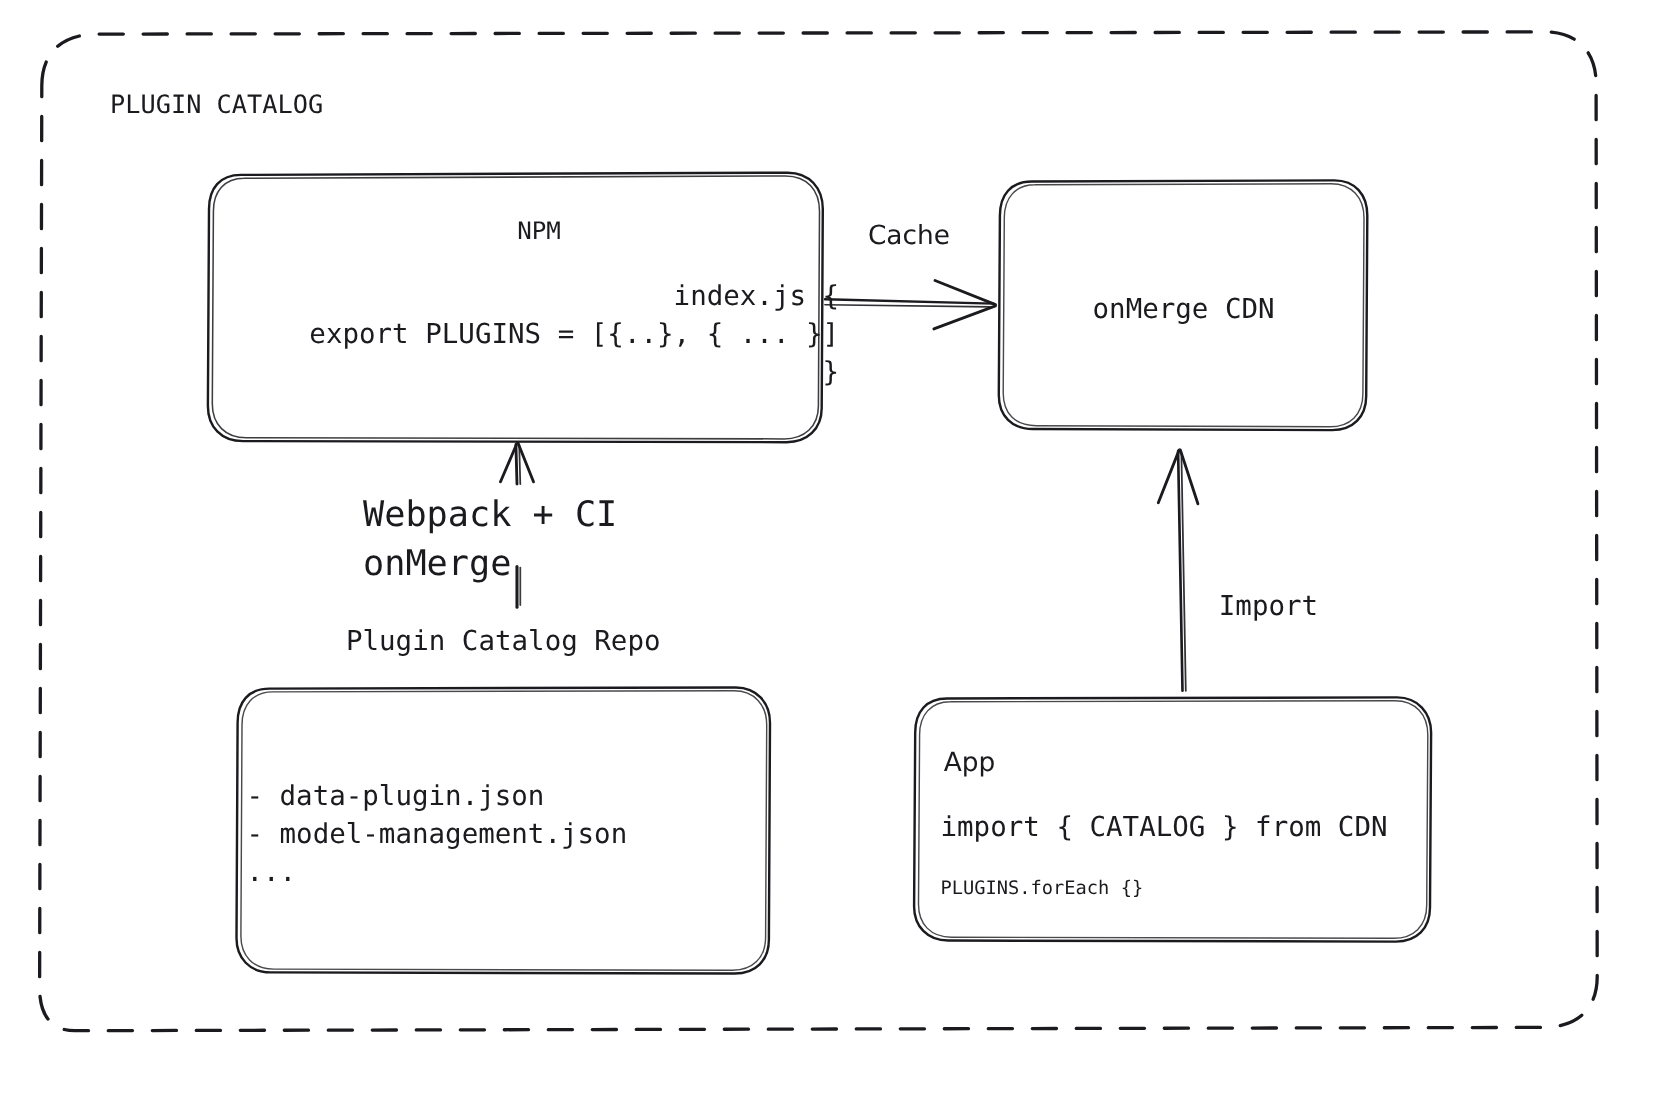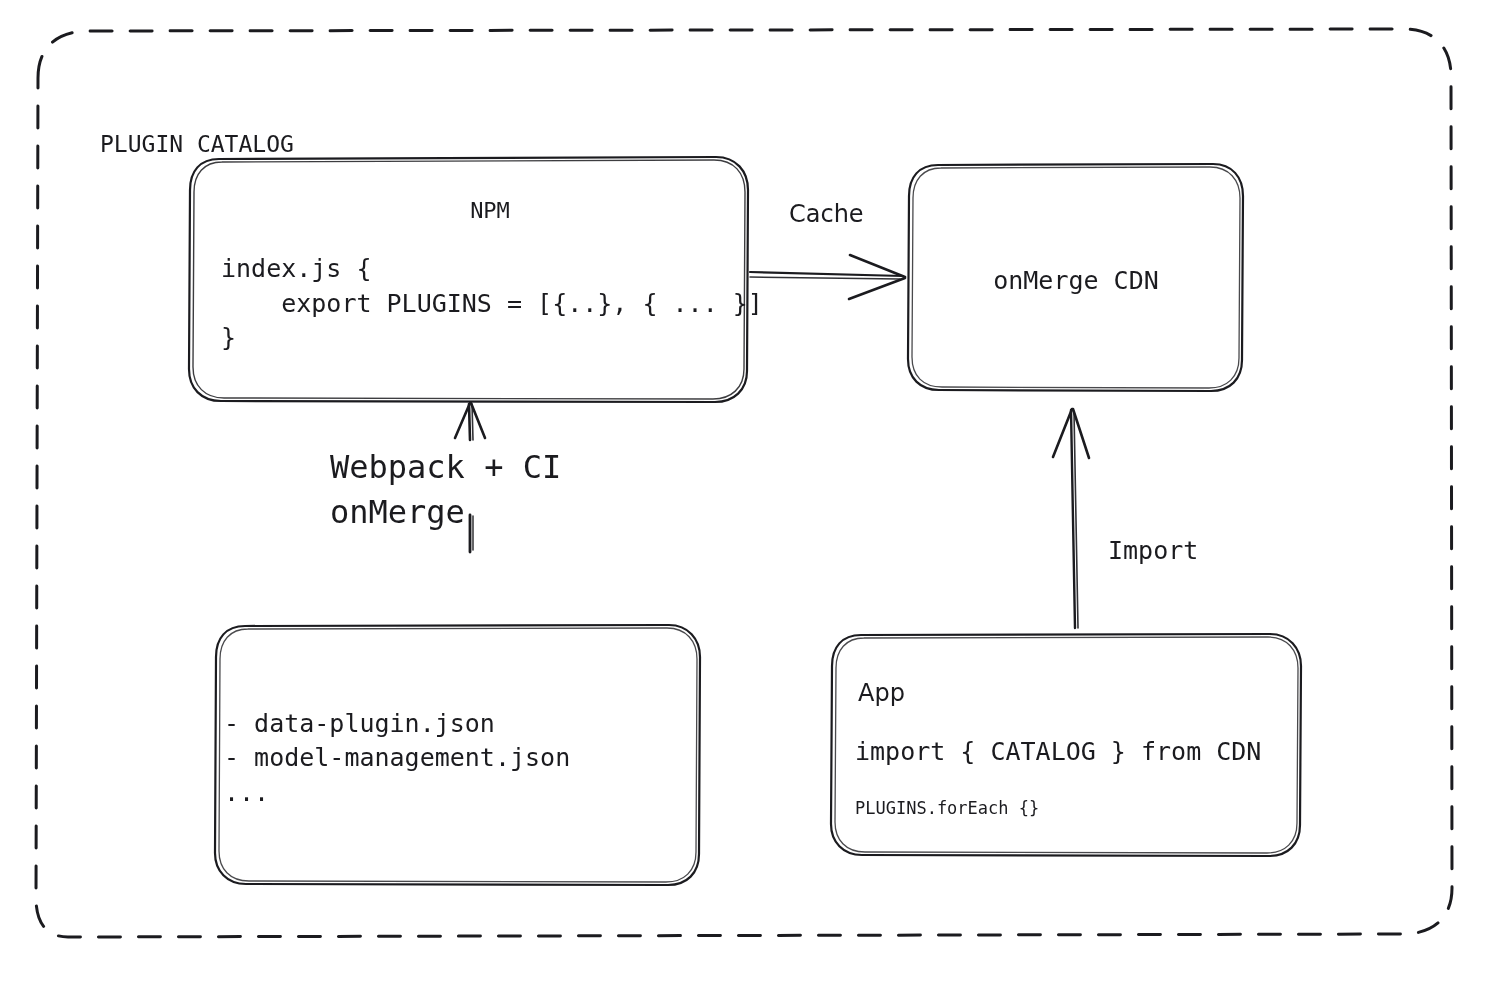--- a/index.html
+++ b/index.html
@@ -33,37 +33,37 @@
   }
   .sans {
     font-family: "DejaVu Sans", "Liberation Sans", sans-serif;
   }
 
   
   #frame-title {
     left: 100px;
     top: 81px;
     font-size: 23px;
-    margin-top: 48px;
   }
 
   
   #npm-title {
     left: 189px;
     top: 196px;
     width: 560px;
     text-align: center;
     font-size: 22px;
     margin-left: 21px;
   }
   #npm-code {
     left: 221px;
     top: 252px;
     font-size: 25px;
     line-height: 1.38;
+    text-align: right;
   }
 
   
   #cdn-title {
     left: 908px;
     top: 264px;
     width: 336px;
     text-align: center;
     font-size: 25px;
   }
@@ -263,20 +263,21 @@
     export PLUGINS = [{..}, { ... }]
 }</div>
 
   <div class="txt" id="cdn-title">onMerge CDN</div>
 
   <div class="txt sans" id="cache-label">Cache</div>
 
   <div class="txt" id="webpack-label">Webpack + CI
 onMerge</div>
 
+  <div class="txt" id="repo-caption">Plugin Catalog Repo</div>
 
   <div class="txt" id="repo-list">- data-plugin.json
 - model-management.json
 ...</div>
 
   <div class="txt sans" id="app-title">App</div>
 
   <div class="txt" id="app-line1">import { CATALOG } from CDN</div>
 
   <div class="txt" id="app-line2">PLUGINS.forEach {}</div>

